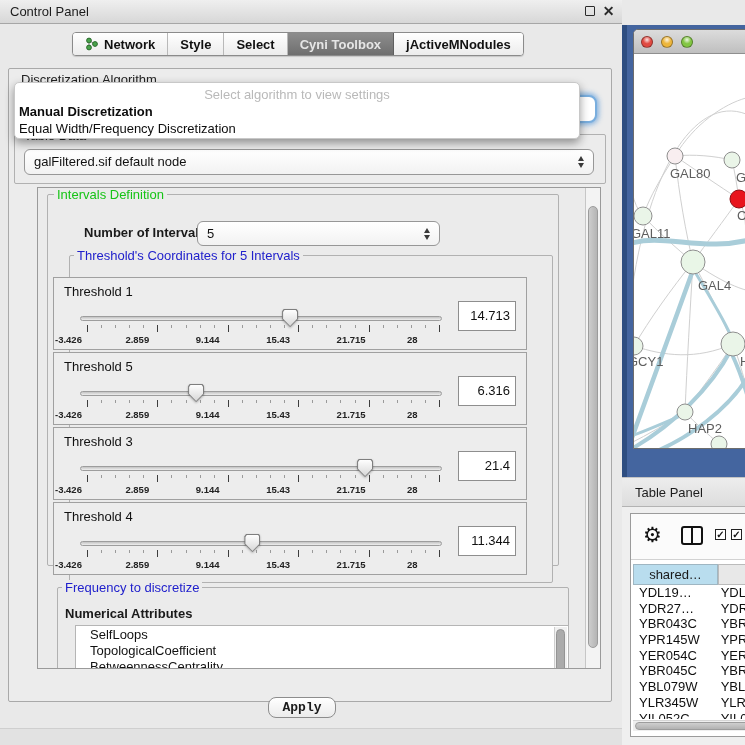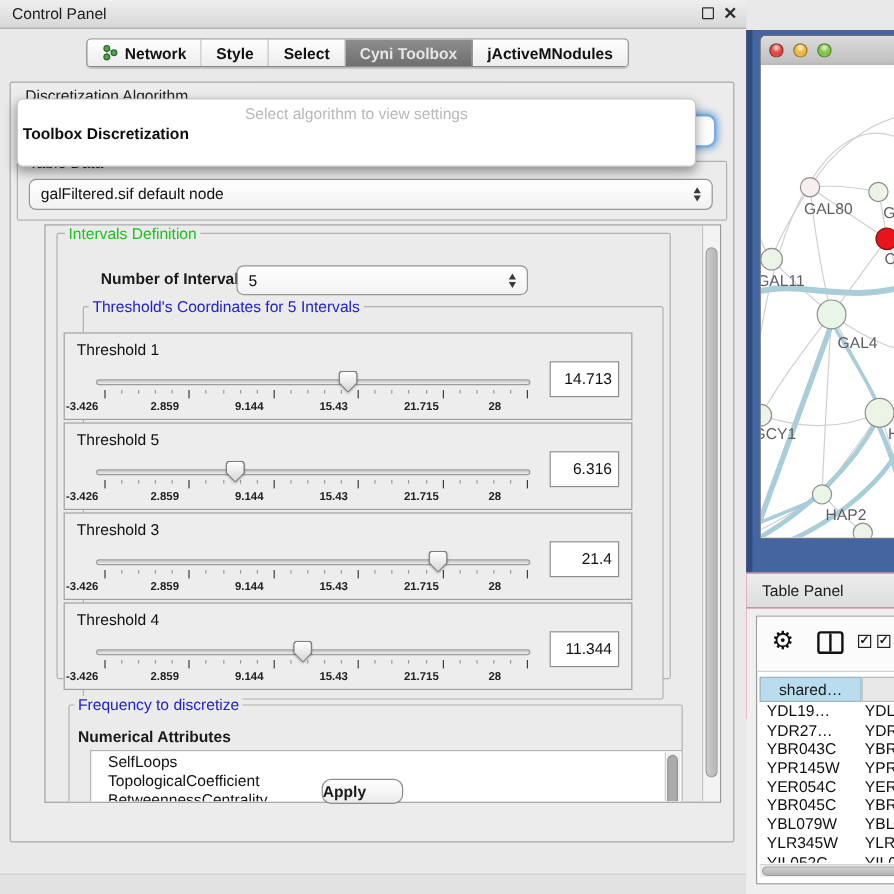--- a/index.html
+++ b/index.html
@@ -84,22 +84,22 @@
     font-size:13px; color:#111; text-align:right; padding:6px 5px 0 0; }
 
   #attr-group { left:9px; top:392px; width:512px; height:120px; background:#ebebeb; }
   #ag-title { left:4px; top:-8px; }
   #attr-sub { position:absolute; left:7px; top:18px; font-weight:bold; }
   #attr-list { position:absolute; left:17px; top:37px; width:494px; height:70px; background:#fff; border:1px solid #b5b5b5; overflow:hidden; }
   .attr-item { padding:1px 0 1px 14px; font-size:13px; height:16px; color:#111; }
   #attr-vscroll { right:1px; top:1px; bottom:1px; width:13px; background:#f0f0f0; border-left:1px solid #cfcfcf; }
   #attr-vscroll .thumb { top:2px; height:60px; left:1px; width:9px; background:#ababab; border:1px solid #949494; }
 
-  #apply-btn { position:absolute; left:259px; top:580px; width:68px; height:21px; background:linear-gradient(#ffffff,#ebebeb);
-    border:1px solid #8d8d8d; border-radius:8px; text-align:left; font-weight:bold; font-size:13px; padding-top:2px; }
+  #apply-btn { position:absolute; left:259px; top:628px; width:68px; height:21px; background:linear-gradient(#ffffff,#ebebeb);
+    border:1px solid #8d8d8d; border-radius:8px; text-align:center; font-weight:bold; font-size:13px; padding-top:2px;font-family:Liberation Mono, monospace; }
 
   
   #right-area { position:absolute; left:622px; top:0; width:123px; height:574px; background:#be185d;margin-top:25px; }
   #desktop { position:absolute; left:0; top:0; width:123px; height:452px; background:#44659f; }
   #desktop::before { content:""; position:absolute; left:0; top:0; width:5px; height:100%; background:#2e4e81; }
 
   #net-window { position:absolute; left:11px; top:4px; width:130px; height:420px; border:1px solid #6d6d6d; border-radius:5px 5px 0 0; overflow:hidden; background:#fff; }
   #net-titlebar { position:absolute; left:0; top:0; width:100%; height:24px; background:linear-gradient(#dcdcdc,#bfbfbf); border-bottom:1px solid #8f8f8f; }
   .tl { position:absolute; top:6px; width:12px; height:12px; border-radius:50%; border:1px solid rgba(0,0,0,.35);
     background-image:radial-gradient(circle at 50% 28%, rgba(255,255,255,.85), rgba(255,255,255,0) 45%); }
@@ -172,21 +172,22 @@
         <span>jActiveMNodules</span>
       </div>
   </div>
 
   <div id="outer-panel">
     <span id="da-label">Discretization Algorithm</span>
     <div id="da-combo-cap"></div>
 
     <div id="algo-popup">
       <div id="popup-hint">Select algorithm to view settings</div>
-      <div class="popup-item" id="popup-item-0">Toolbox Discretization</div>
+      <div class="popup-item" id="popup-item-0">Manual Discretization</div>
+      <div class="popup-item" id="popup-item-1">Equal Width/Frequency Discretization</div>
     </div>
 
     <div class="swing-group" id="td-group">
       <span class="group-title" id="td-label">Table Data</span>
       <div class="combo" id="td-combo">
         <span class="val">galFiltered.sif default node</span>
         <span class="arrows">
             <span class="up"></span>
             <span class="dn"></span>
           </span>

